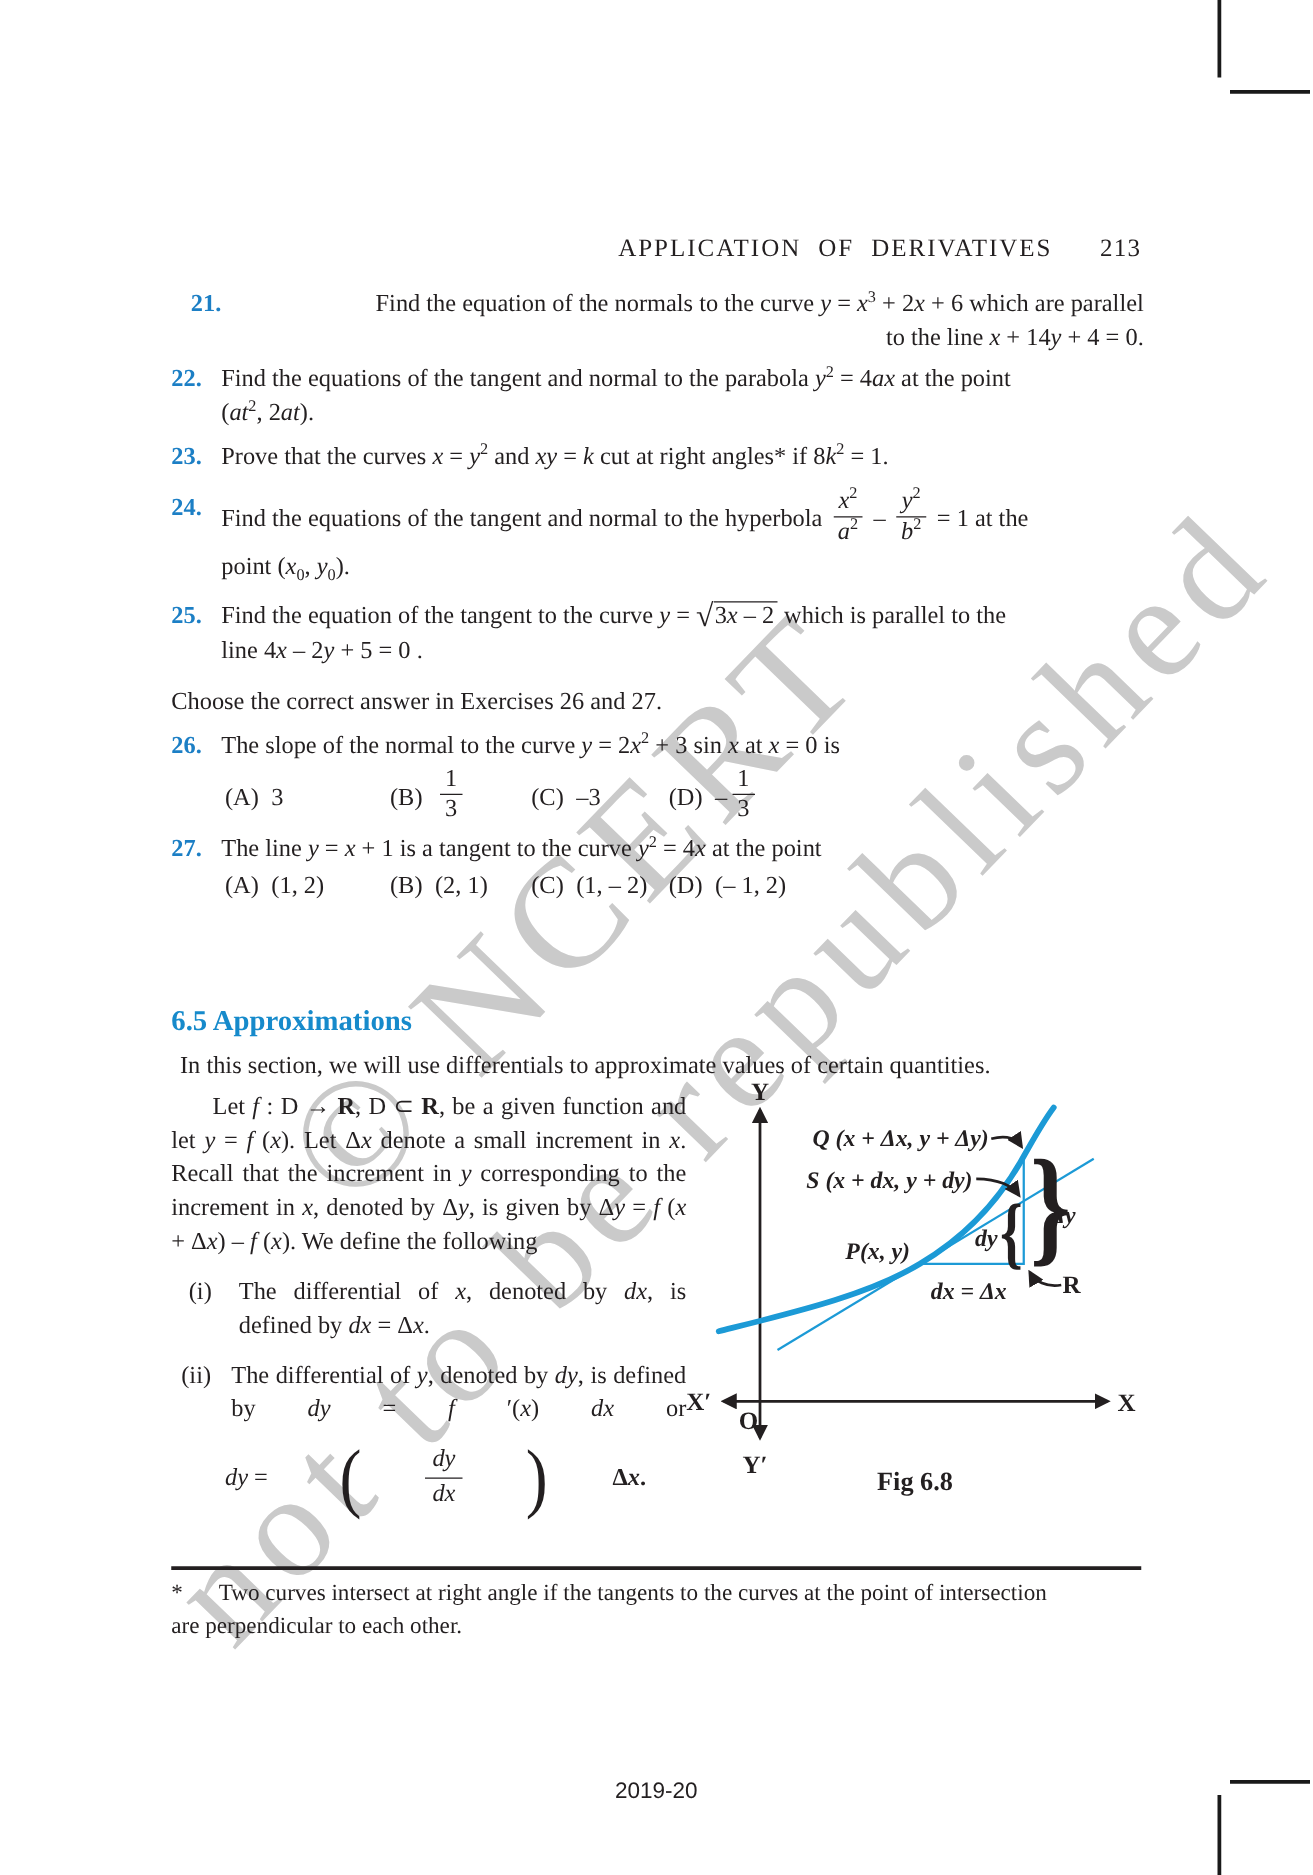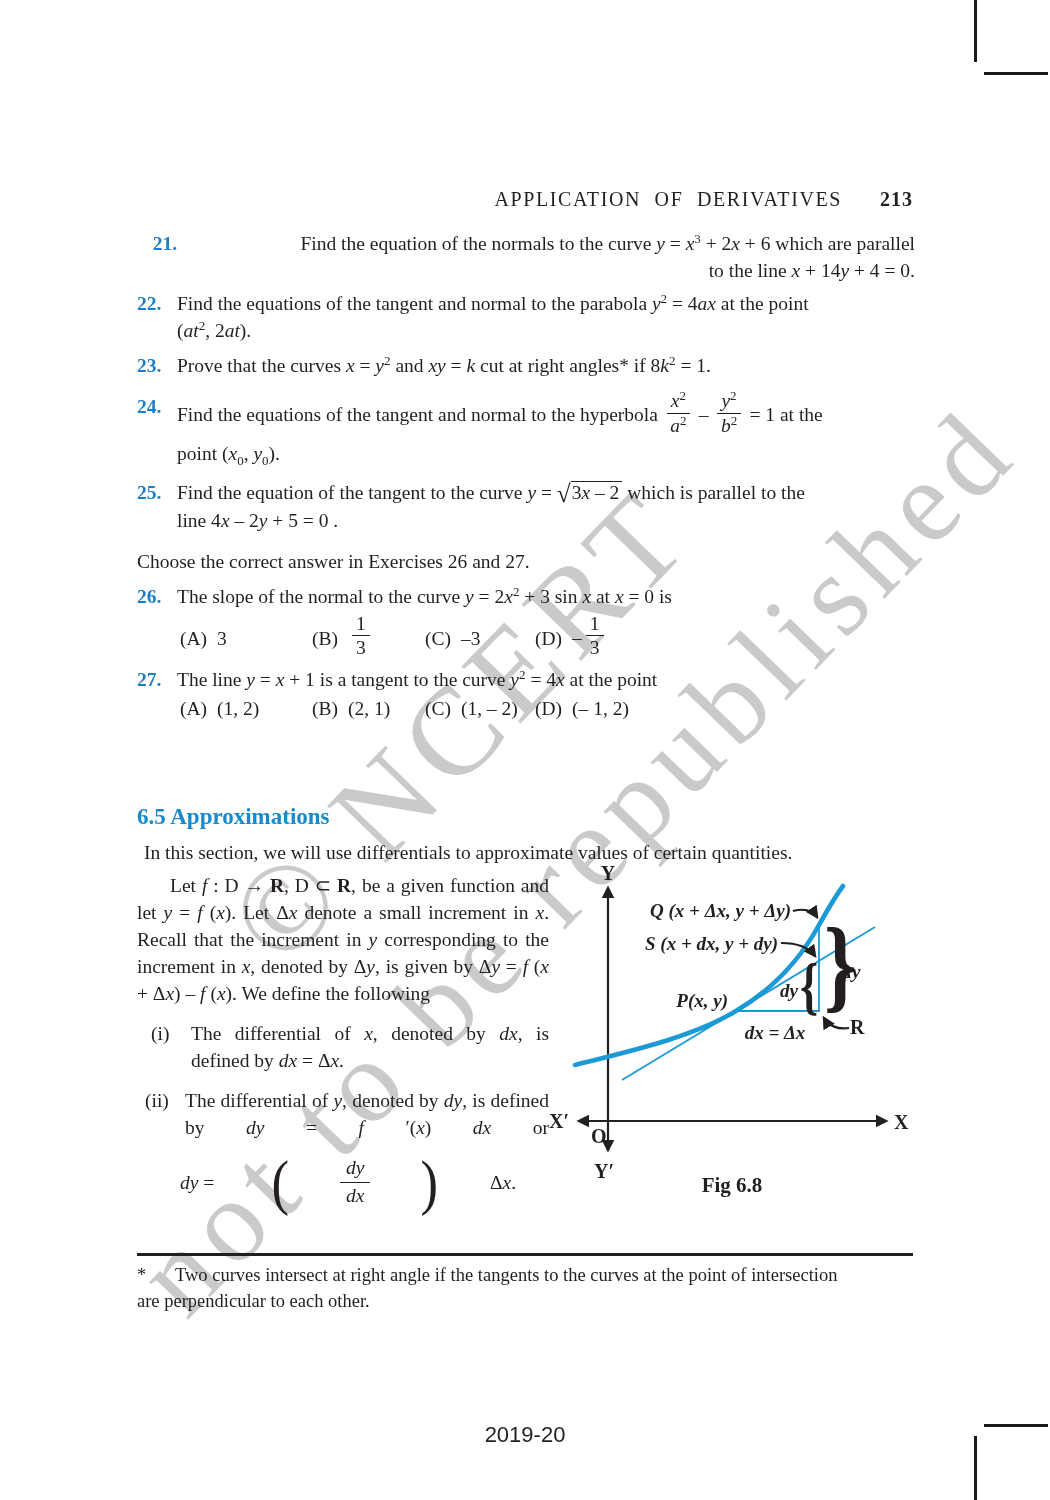--- a/index.html
+++ b/index.html
@@ -8,21 +8,21 @@
   
   .wm{position:absolute;white-space:nowrap;color:#cacaca;text-align:center;
       font-family:"Liberation Serif",serif;letter-spacing:10px;z-index:0;pointer-events:none;}
   .wm1{left:-140px;top:655px;width:1200px;font-size:125px;transform:rotate(-46deg);}
   .wm2{left:-25px;top:795px;width:1200px;font-size:118px;transform:rotate(-46deg);}
   
   .crop{position:absolute;background:#1a1a1a;}
   
   .hdr{position:absolute;top:188px;left:0;width:913px;text-align:right;font-size:20px;
        letter-spacing:1.6px;word-spacing:7px;z-index:2;}
-  .hdr .pgnum{display:inline-block;margin-left:38px;letter-spacing:1px;font-weight:bold;}
+  .hdr .pgnum{display:inline-block;margin-left:38px;letter-spacing:1px;}
   
   .content{position:absolute;left:137px;top:230px;width:778px;font-size:19.5px;line-height:27px;z-index:2;}
   .prow{display:flex;align-items:flex-start;}
   .pnum{flex:0 0 40px;font-weight:bold;color:#1c7fc5;}
   .ptext{flex:1;}
   sup{font-size:13px;line-height:0;}
   sub{font-size:13px;line-height:0;}
   .frac{display:inline-block;vertical-align:middle;text-align:center;line-height:1.12;
         margin:0 4px;transform:translateY(-3px);}
   .frac .fn{display:block;border-bottom:1.5px solid #231f20;padding:0 4px 1px;}
@@ -45,35 +45,35 @@
   .item{display:flex;margin-top:13px;text-align:justify;}
   .imark{flex:0 0 40px;text-align:left;padding-left:14px;}
   .item:nth-child(3) .imark{padding-left:8px;}
   .itext{flex:1;}
   .just-last{text-align-last:justify;}
   .eq{display:flex;align-items:center;margin:12px 0 0 43px;gap:48px;}
   .bigp{font-size:62px;line-height:58px;font-weight:400;transform:scaleX(0.85);}
   .eqfrac{display:inline-block;text-align:center;line-height:1.15;margin:0 1px;}
   .eqfrac .fn{display:block;border-bottom:1.5px solid #231f20;padding:0 6px 2px;}
   .eqfrac .fd{display:block;padding-top:2px;}
-  .eqlhs{margin-right:8px;} .eqrhs{margin-left:2px;}
+  .eqlhs{margin-right:8px;} .eqrhs{margin-left:2px;font-weight:bold;}
   
   .figwrap{position:absolute;left:547px;top:866px;z-index:2;}
   .axl{font:bold 20px "Liberation Serif",serif;fill:#231f20;}
   .lbl{font:bold italic 19px "Liberation Serif",serif;fill:#231f20;}
   .lblb{font:bold 20px "Liberation Serif",serif;fill:#231f20;}
   .cap{font:bold 21px "Liberation Serif",serif;fill:#231f20;}
   .brace{font-family:"Liberation Serif",serif;fill:#231f20;font-weight:bold;}
   
   .fnrule{position:absolute;left:137px;top:1253px;width:776px;height:3px;background:#231f20;z-index:2;}
   .footnote{position:absolute;left:137px;top:1262px;width:776px;font-size:18.5px;line-height:26px;z-index:2;}
   .fnmark{display:inline-block;width:38px;}
   
   .footer{position:absolute;left:0;top:1422px;width:1050px;text-align:center;
-          font-family:"Liberation Sans",sans-serif;font-size:22px;z-index:2;}
+          font-family:"Liberation Sans",sans-serif;font-size:18px;z-index:2;}
 </style>
 </head>
 <body>
 
 <div class="page">
 
   <div class="wm wm1">© NCERT</div>
   <div class="wm wm2">not to be republished</div>
 
   <div class="crop" style="left:974px;top:0;width:2.5px;height:62px;"></div>

